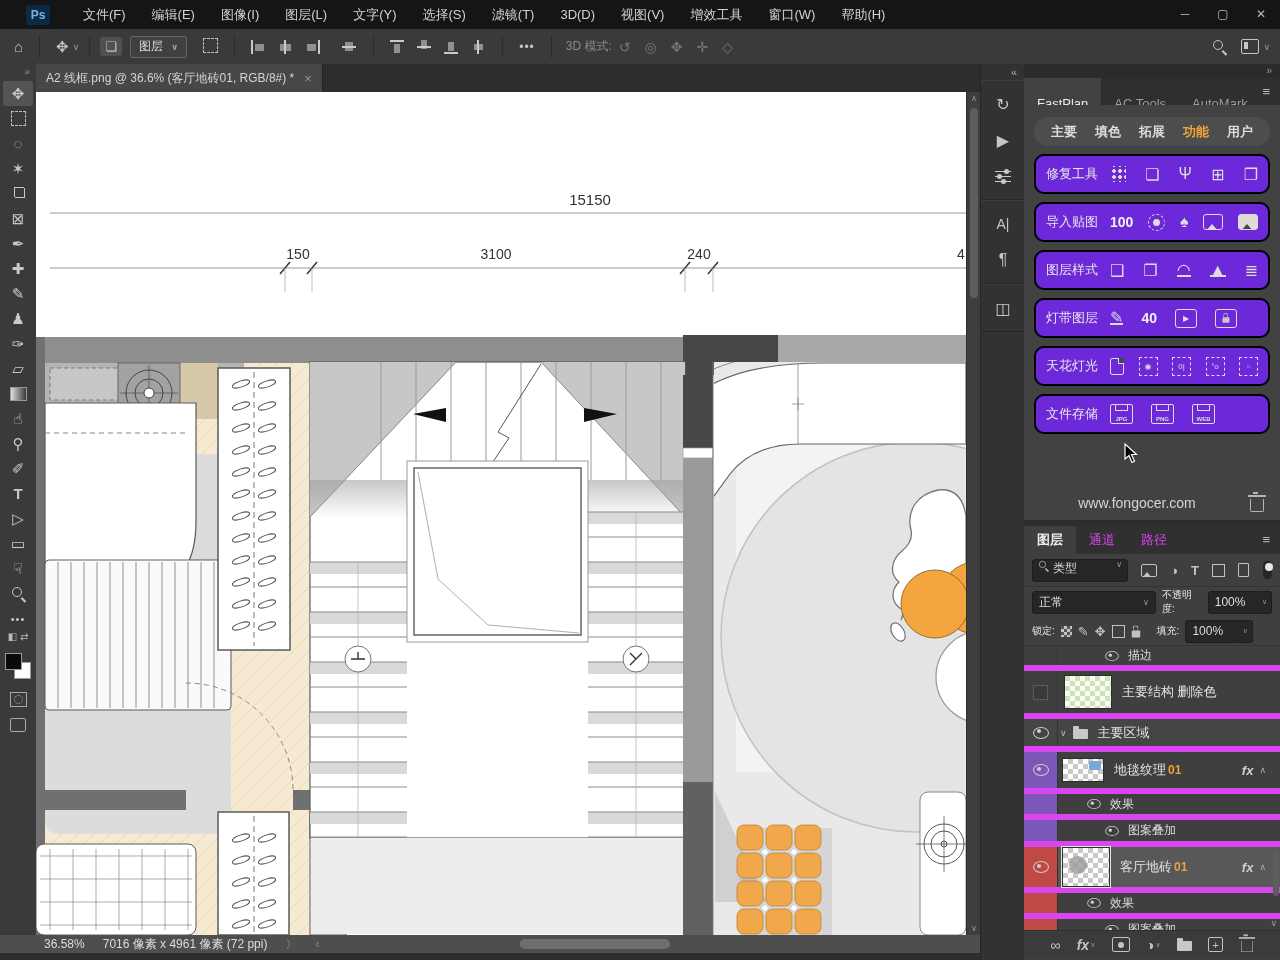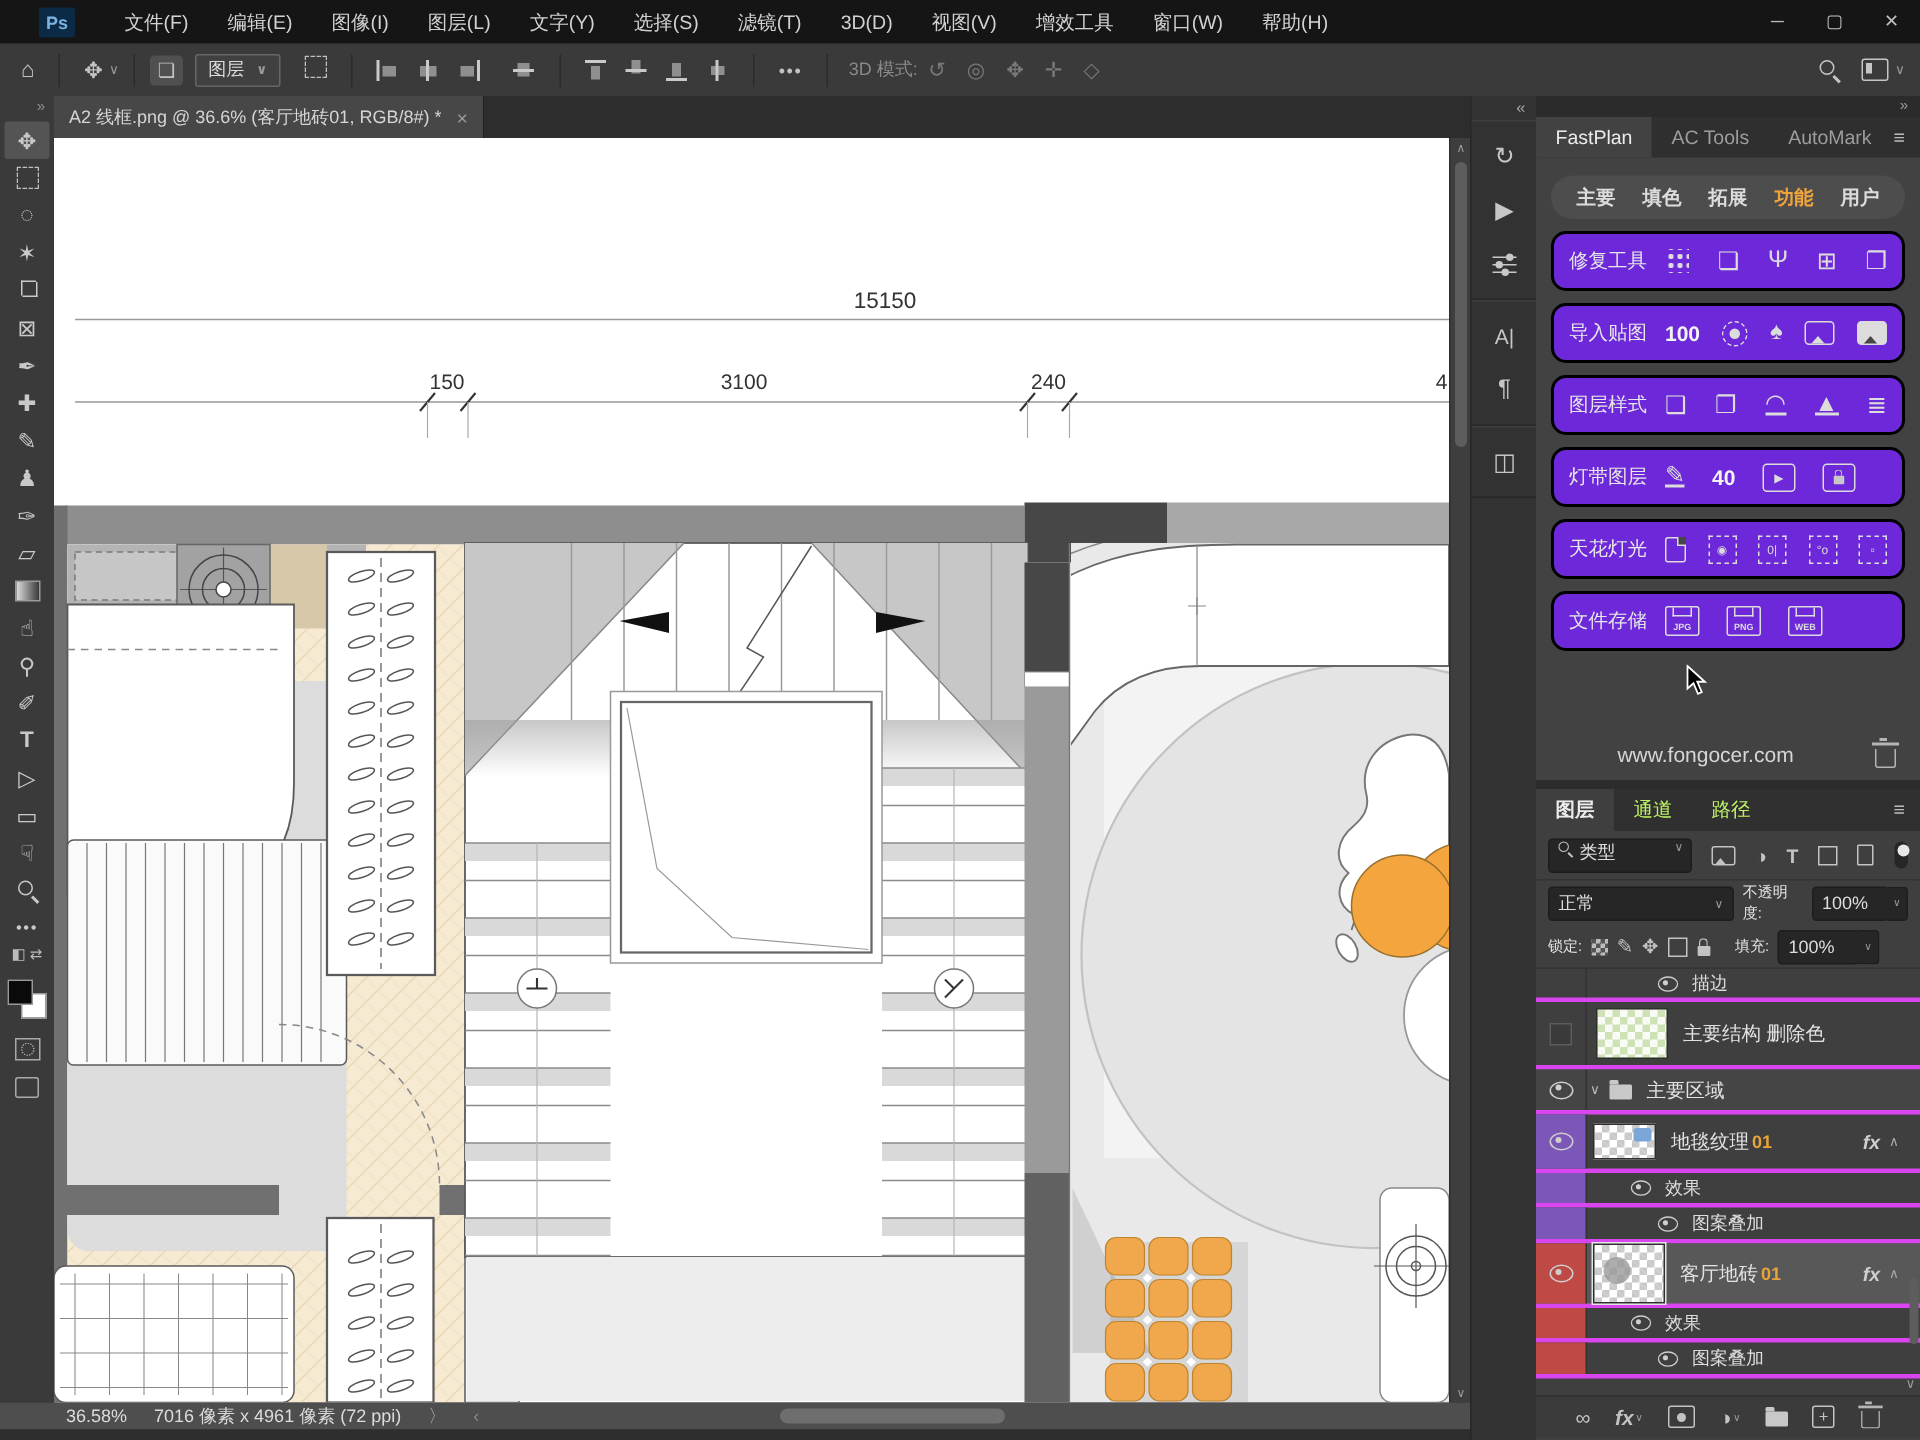--- a/index.html
+++ b/index.html
@@ -82,21 +82,21 @@
   .rs-ico{height:36px;display:flex;align-items:center;justify-content:center;color:#c6c6c6;font-size:16px}
   .ico-sliders{width:16px;height:15px;position:relative;display:inline-block}
   .ico-sliders::before{content:'';position:absolute;left:0;top:2px;width:16px;height:1.6px;background:#c8c8c8;
                        box-shadow:0 5px 0 #c8c8c8,0 10px 0 #c8c8c8}
   .ico-sliders::after{content:'';position:absolute;top:0;left:9px;width:5px;height:5px;border-radius:50%;
                       background:#c8c8c8;box-shadow:-7px 5px 0 #c8c8c8,-3px 10px 0 #c8c8c8}
   
   .docktop{position:absolute;left:1024px;top:64px;width:256px;height:14px;background:#2b2b2b;
            text-align:right;color:#999;font-size:10px;line-height:14px;padding-right:8px;box-sizing:border-box}
   .fp-tabs{position:absolute;left:1024px;top:78px;width:256px;height:27px;background:#2f2f2f;display:flex;align-items:stretch}
-  .fp-tab{padding:0 13px;line-height:27px;font-size:13px;color:#9d9d9d}
+  .fp-tab{padding:12px 13px;line-height:27px;font-size:13px;color:#9d9d9d}
   .fp-tab.active{background:#424242;color:#ececec}
   .fp-menu{margin-left:auto;line-height:27px;padding-right:10px;color:#bbb;font-size:13px}
   .fp-body{position:absolute;left:1024px;top:105px;width:256px;height:415px;background:#424242}
   .fp-pill{margin:12px 10px 4px 10px;height:29px;background:#4d4d4d;border-radius:15px;
            display:flex;align-items:center;justify-content:space-around;padding:0 8px}
   .fp-pill span{font-size:13px;font-weight:bold;color:#dcdcdc}
   .fp-pill span.on{color:#f0a43c}
   .fp-group{margin:8px 10px;height:36px;border:2px solid #000000;border-radius:10px;background:#6d28d9;
             display:flex;align-items:center;padding:0 10px}
   .fp-label{font-size:13px;color:#e6e6e6;width:64px}
@@ -134,21 +134,21 @@
   .fp-url{flex:1;text-align:center;color:#d6d6d6;font-size:14px}
   .icon-trash{width:12px;height:12px;border:1.4px solid #b5b5b5;border-top:none;
               border-radius:0 0 2px 2px;position:relative;display:inline-block;margin:4px 16px 0 0}
   .icon-trash::before{content:'';position:absolute;top:-4px;left:-3px;right:-3px;height:1.6px;background:#b5b5b5}
   .icon-trash::after{content:'';position:absolute;top:-7px;left:2px;width:5px;height:2px;background:#b5b5b5}
   .cursor{position:absolute;left:100px;top:338px;z-index:5}
   
   .lp{position:absolute;left:1024px;top:520px;width:256px;height:440px;background:#3f3f3f}
   .lp-sep{height:6px;background:#2c2c2c}
   .lp-tabs{height:28px;background:#303030;display:flex}
-  .lp-tab{padding:0 13px;line-height:28px;font-size:13px;color:#bef264}
+  .lp-tab{padding:0 13px;line-height:28px;font-size:13px;color:#d946ef}
   .lp-tab.active{background:#3f3f3f;color:#ececec;font-weight:bold}
   .lp-row{display:flex;align-items:center;padding:0 8px;gap:6px}
   .lp-filter{height:32px;border-bottom:1px solid #343434}
   .searchbox{width:112px;height:21px;background:#262626;border:1px solid #1d1d1d;border-radius:3px;
              display:flex;align-items:flex-start;padding:0 5px;gap:4px}
   .searchbox .ico-mag{transform:scale(.7);margin:-2px}
   .searchbox i{font-style:normal;font-size:12px;color:#ddd}
   .chev{margin-left:auto;font-size:8px;color:#999}
   .f-ico{color:#c3c3c3;font-size:13px;margin-left:7px;display:inline-flex;align-items:center}
   .ico-img-s{width:14px;height:11px;border:1.2px solid #c3c3c3;border-radius:2px;position:relative;overflow:hidden}
@@ -168,21 +168,21 @@
            border-radius:0 3px 3px 0;display:flex;align-items:center;justify-content:center;font-size:7px;color:#999;margin-left:-7px}
   .lp-lock{height:28px;border-bottom:1px solid #343434}
   .lk{color:#c3c3c3;font-size:13px;display:inline-flex;align-items:center}
   .ico-check{width:11px;height:11px;
      background-image:linear-gradient(45deg,#c3c3c3 25%,transparent 25%,transparent 75%,#c3c3c3 75%),
                       linear-gradient(45deg,#c3c3c3 25%,transparent 25%,transparent 75%,#c3c3c3 75%);
      background-size:6px 6px;background-position:0 0,3px 3px;background-color:#555}
   .ico-lock.dk{transform:scale(.85)}
   
   .lp-list{position:relative;background:#3f3f3f}
-  .lrow{display:flex;align-items:center;border-bottom:3px solid #d946ef}
+  .lrow{display:flex;align-items:center;border-bottom:6px solid #d946ef}
   .cc{width:33px;align-self:stretch;flex:none;display:flex;align-items:center;justify-content:center;
       border-right:1px solid #333}
   .cc.purple{background:#7d57b8}
   .cc.red{background:#bf4a45}
   .eye{display:inline-block;width:14px;height:10px;border:1.5px solid #cfcfcf;border-radius:50%;position:relative}
   .eye::after{content:'';position:absolute;left:3.2px;top:1.8px;width:4px;height:4px;border-radius:50%;background:#cfcfcf}
   .eye.sm{transform:scale(.85)}
   .vis-box{width:13px;height:13px;border:1px solid #5c5c5c;background:#3a3a3a}
   .ef-label{font-size:12px;color:#dcdcdc;margin-left:8px}
   .checker{background-color:#fff;background-image:

